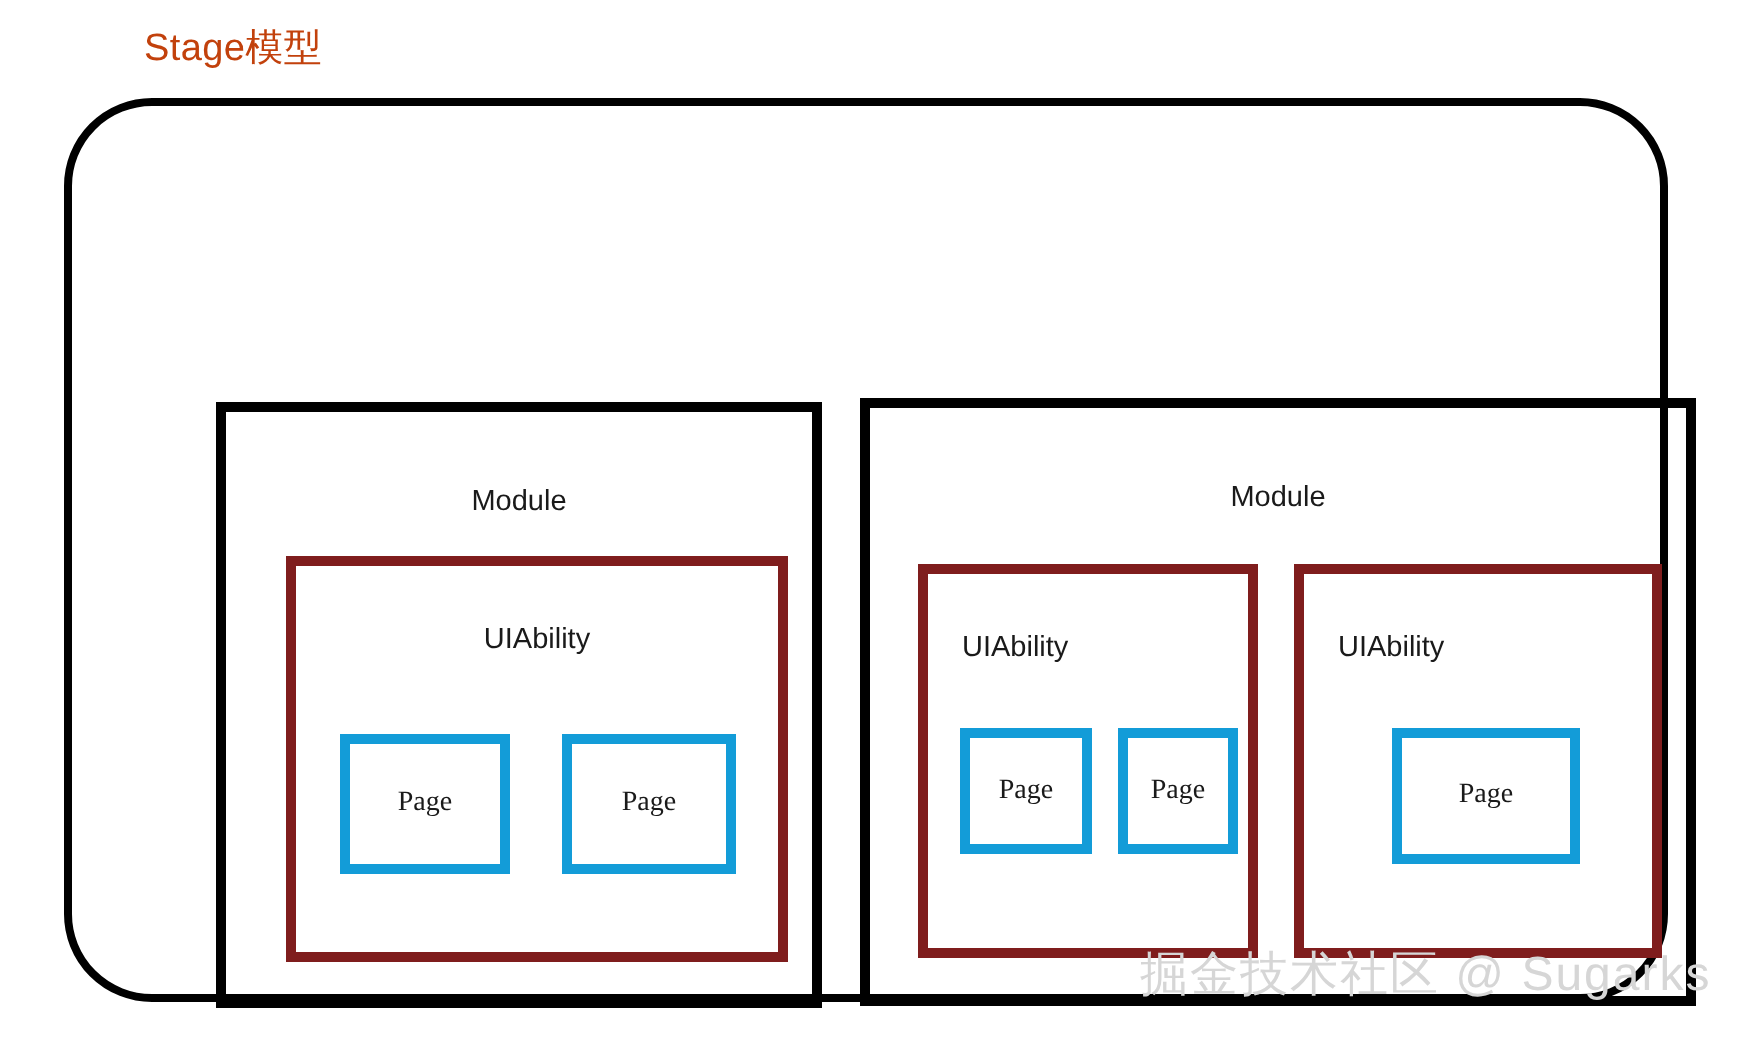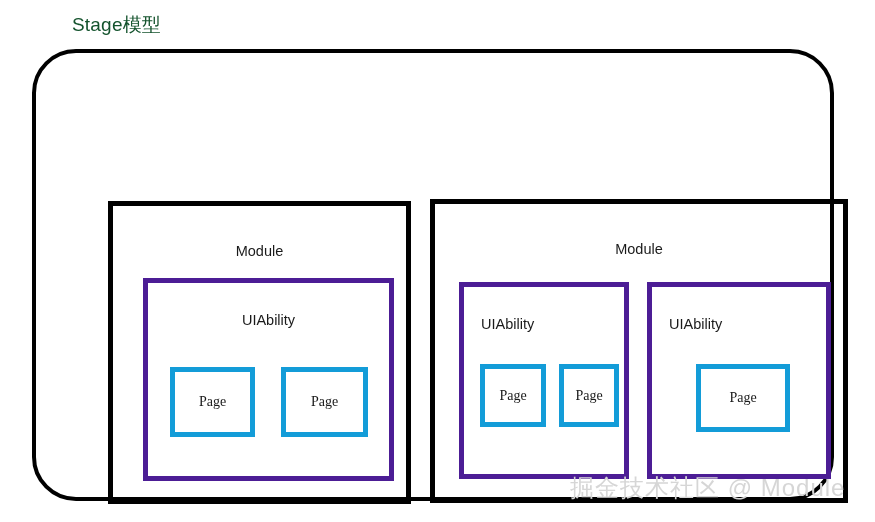--- a/index.html
+++ b/index.html
@@ -18,21 +18,21 @@
   }
 
   
   #diagram-title {
     position: absolute;
     left: 72px;
     top: 12px;
     font-size: 19px;
     line-height: 26px;
     letter-spacing: 0.2px;
-    color: #14532d;
+    color: #c2410c;
     white-space: nowrap;
   }
 
   
   #app-container {
     position: absolute;
     left: 32px;
     top: 49px;
     width: 802px;
     height: 452px;
@@ -78,21 +78,21 @@
     width: 100%;
     text-align: center;
     font-size: 14.5px;
     line-height: 18px;
     color: #1a1a1a;
   }
 
   
   .uiability-box {
     position: absolute;
-    border: 5px solid #4c1d95;
+    border: 5px solid #7f1d1d;
     box-sizing: border-box;
     background: transparent;
     padding-left: 27px;
   }
   #uiability-1 {
     left: 30px;
     top: 72px;
     width: 251px;
     height: 203px;
   }
@@ -214,13 +214,13 @@
 
       <div id="page-5" class="page-box">
         <span class="page-label">Page</span>
       </div>
 
     </div>
   </div>
 
 </div>
 
-<div id="watermark">掘金技术社区 @ Module</div>
+<div id="watermark">掘金技术社区 @ Sugarks</div>
 
 </body></html>

